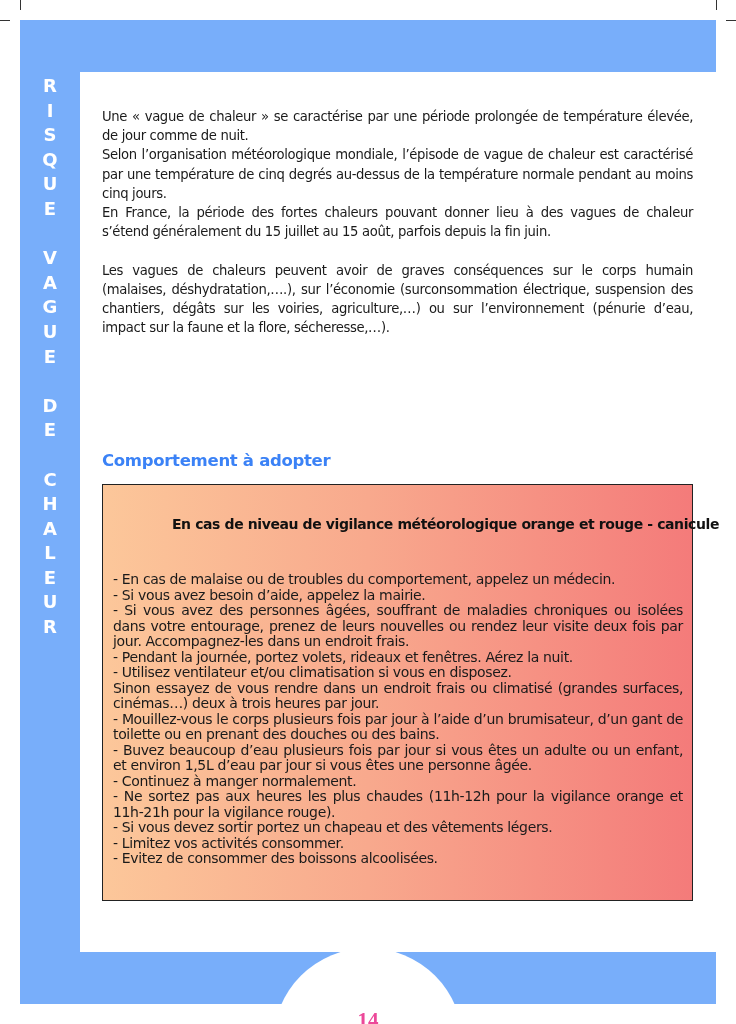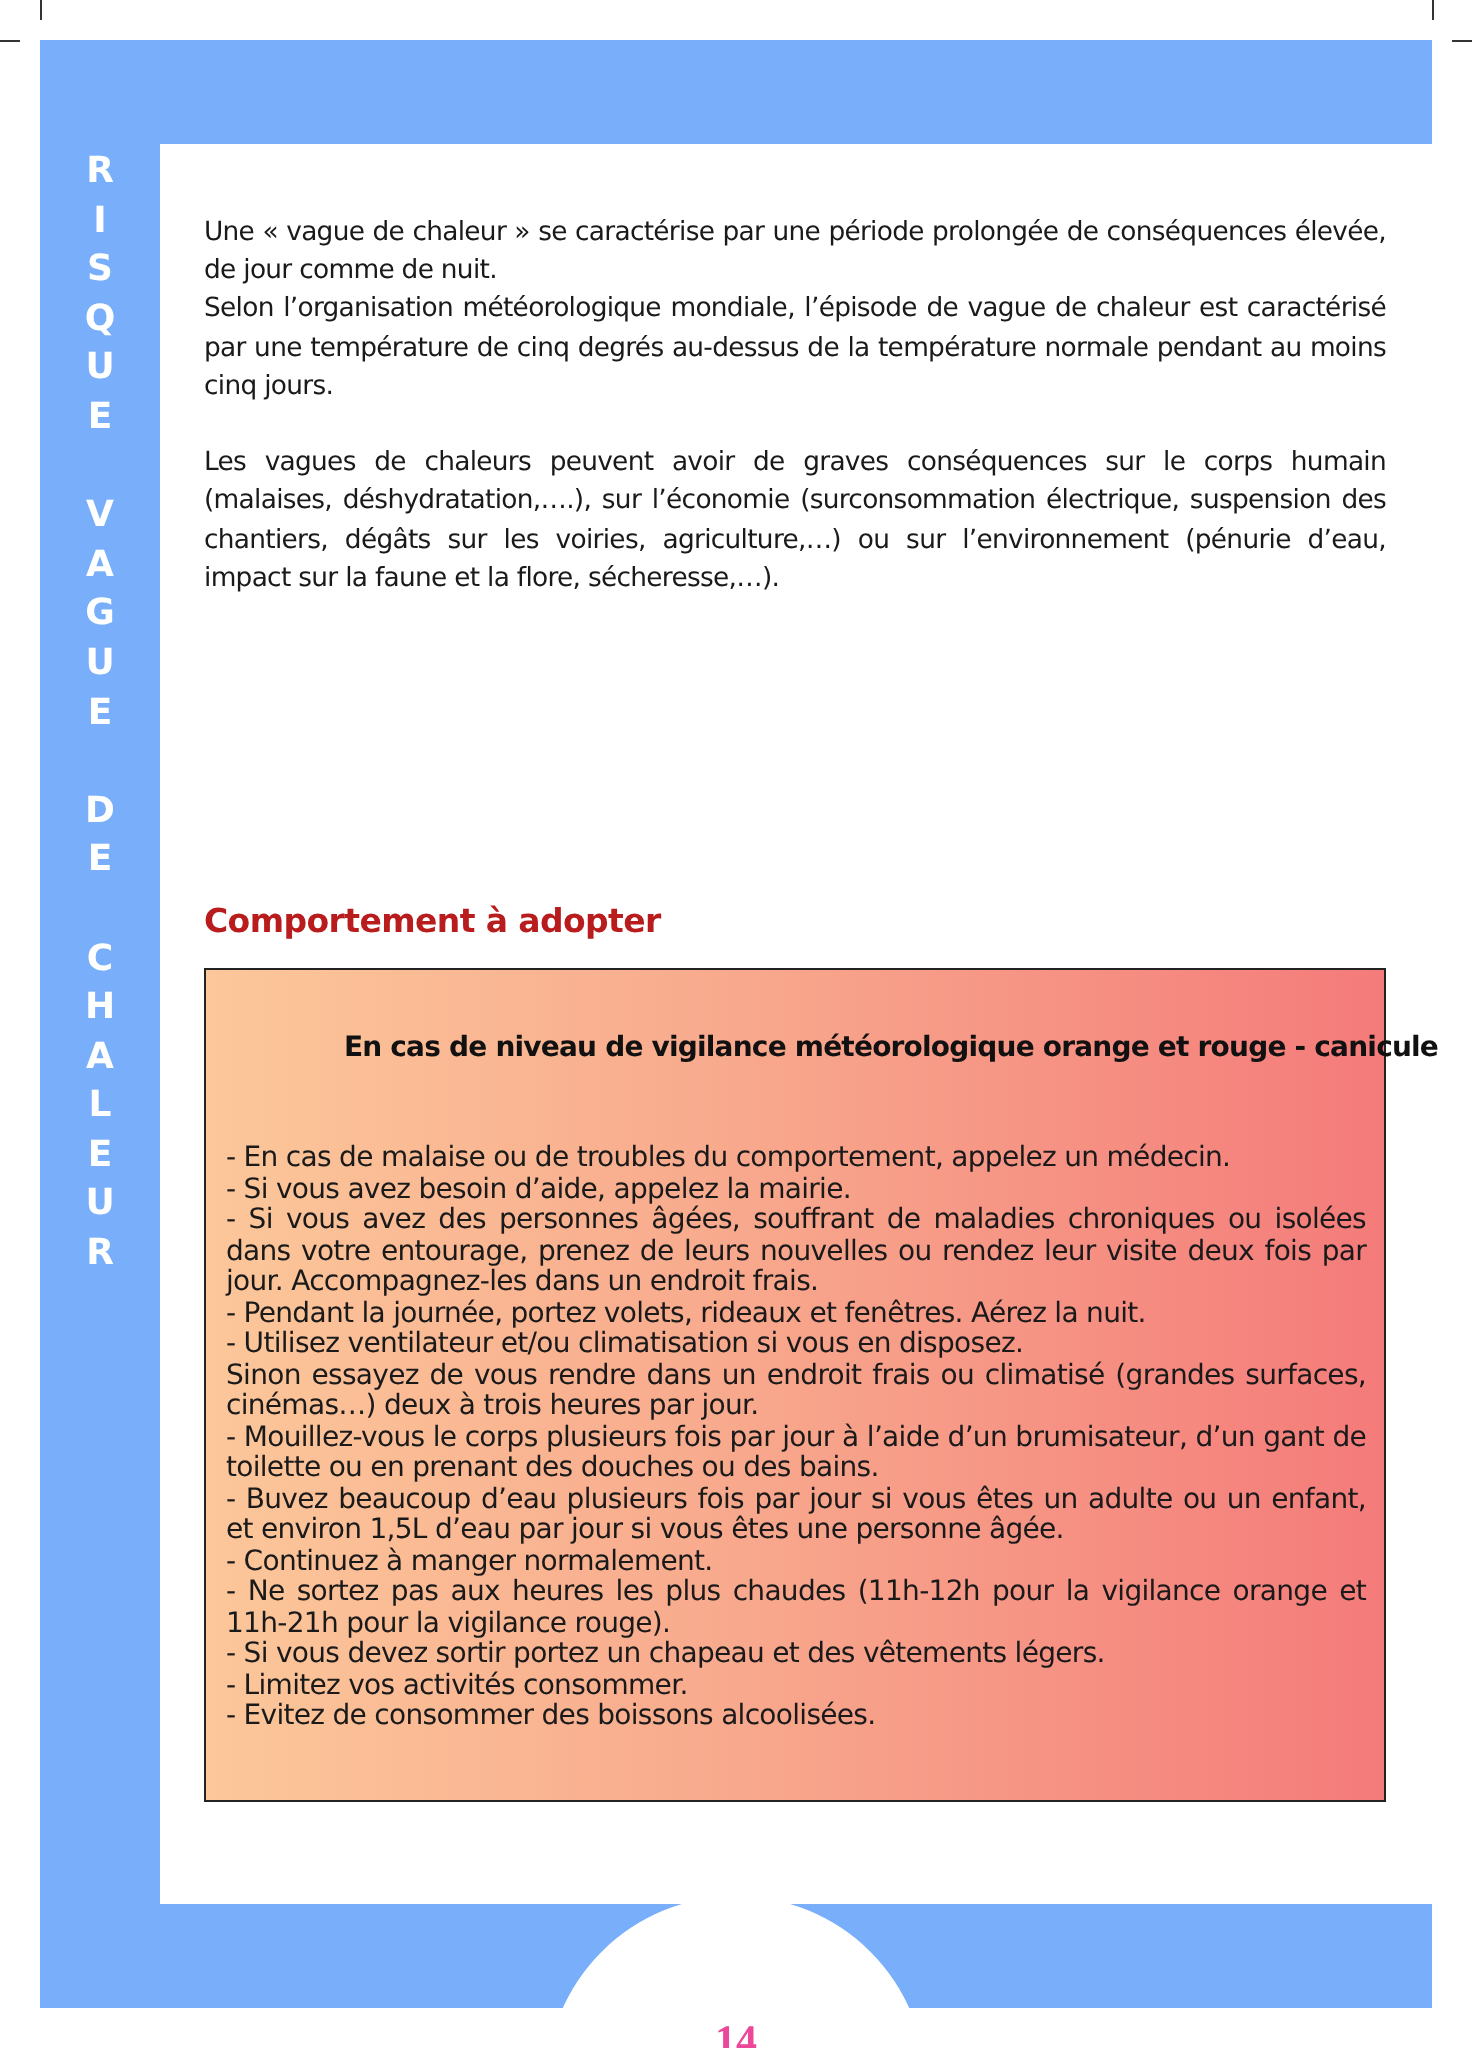--- a/index.html
+++ b/index.html
@@ -39,21 +39,21 @@
     }
     .text-block {
       position: absolute; left: 102px; width: 591px;
       font-size: 13.2px; line-height: 19.2px; text-align: justify;
       font-family: "DejaVu Sans", sans-serif; letter-spacing: -0.35px;
     }
     .text-block p { margin: 0; }
     .text-block .para-gap { height: 19.2px; }
     .section-heading {
       position: absolute; left: 102px; top: 451px;
-      color: #b91c1c; font-weight: bold; font-size: 16.5px;
+      color: #3b82f6; font-weight: bold; font-size: 16.5px;
       font-family: "DejaVu Sans", sans-serif; letter-spacing: -0.3px;
     }
     .alert-box {
       position: absolute; left: 102px; top: 484px; width: 589px; height: 415px;
       border: 1.5px solid #222;
       background: linear-gradient(to right, #fcc79a 0%, #f8a98d 45%, #f47b7a 100%);
     }
     .alert-title {
       position: absolute; left: 0; top: 31px; width: 100%; text-align: center;
       font-weight: bold; font-size: 14px; color: #111;
@@ -101,22 +101,23 @@
     <div class="side-letter">C</div>
     <div class="side-letter">H</div>
     <div class="side-letter">A</div>
     <div class="side-letter">L</div>
     <div class="side-letter">E</div>
     <div class="side-letter">U</div>
     <div class="side-letter">R</div>
   </div>
 
 <div class="text-block" style="top:107px;">
-  <p>Une « vague de chaleur » se caractérise par une période prolongée de conséquences élevée, de jour comme de nuit.</p>
+  <p>Une « vague de chaleur » se caractérise par une période prolongée de température élevée, de jour comme de nuit.</p>
   <p>Selon l’organisation météorologique mondiale, l’épisode de vague de chaleur est caractérisé par une température de cinq degrés au-dessus de la température normale pendant au moins cinq jours.</p>
+  <p>En France, la période des fortes chaleurs pouvant donner lieu à des vagues de chaleur s’étend généralement du 15 juillet au 15 août, parfois depuis la fin juin.</p>
   <div class="para-gap"></div>
   <p>Les vagues de chaleurs peuvent avoir de graves conséquences sur le corps humain (malaises, déshydratation,….), sur l’économie (surconsommation électrique, suspension des chantiers, dégâts sur les voiries, agriculture,…) ou sur l’environnement (pénurie d’eau, impact sur la faune et la flore, sécheresse,…).</p>
   <div class="para-gap"></div>
 </div>
 
 <div class="section-heading">Comportement à adopter</div>
 
 <div class="alert-box">
   <div class="alert-title">En cas de niveau de vigilance météorologique orange et rouge - canicule</div>
   <div class="alert-list">

